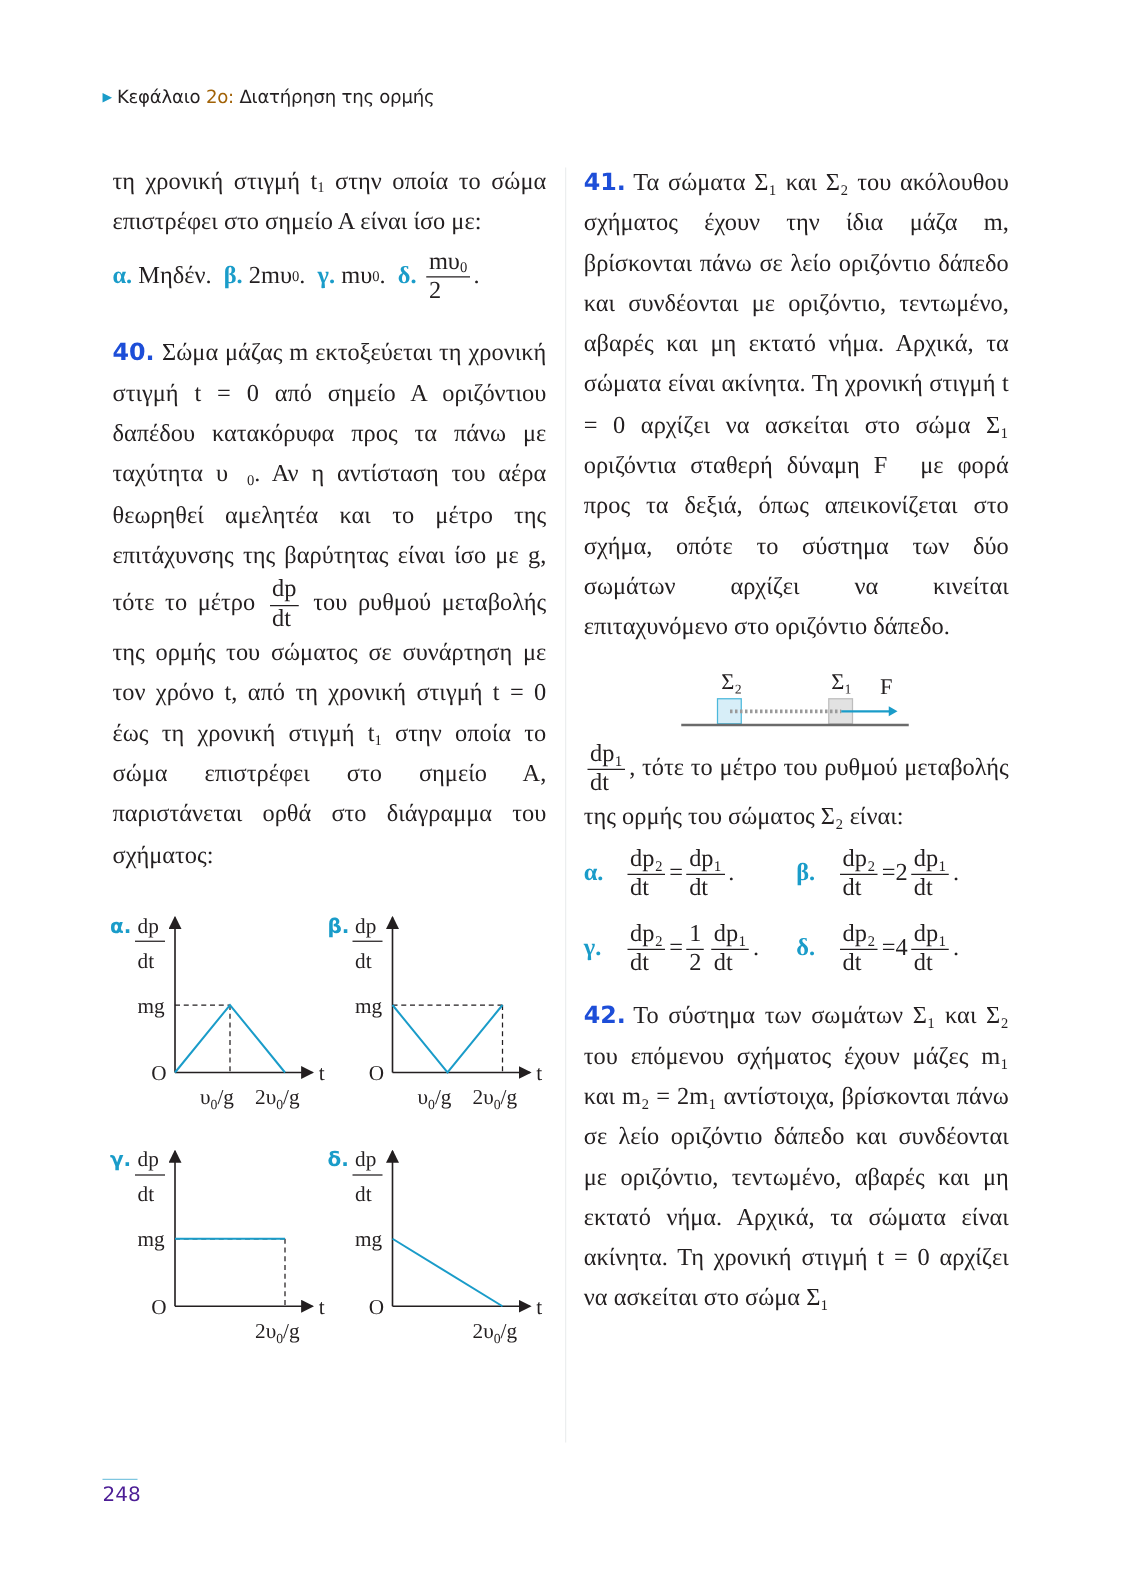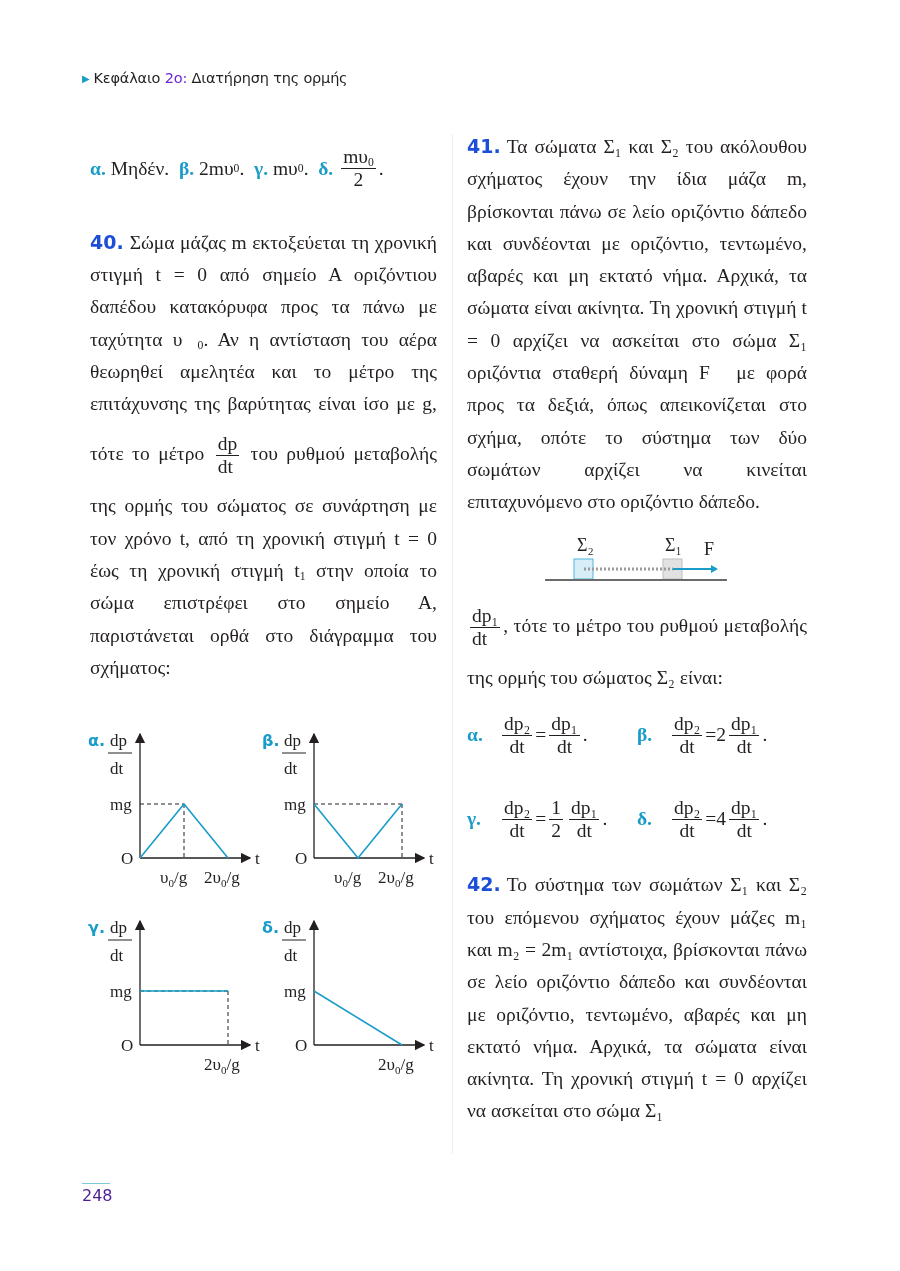--- a/index.html
+++ b/index.html
@@ -1,29 +1,29 @@
 <!DOCTYPE html>
 <html><head>
 <meta charset="utf-8">
 <style>
   html, body { margin:0; padding:0; background:#ffffff; }
   body { width:900px; height:1271px; position:relative; overflow:hidden;
          font-family:"Liberation Serif", serif; color:#231f20; }
   .hdr { position:absolute; left:82px; top:70px; font-family:"DejaVu Sans", sans-serif; font-size:14.5px; color:#231f20; letter-spacing:-0.2px; }
   .hdr .tri { color:#1a9cc9; font-size:10px; margin-right:4px; position:relative; top:-1px; }
-  .hdr .ch { color:#6d28d9; }
+  .hdr .ch { color:#a16207; }
   .col { position:absolute; top:130px; font-size:19.5px; line-height:32.3px; }
   .colL { left:90px; width:347px; }
   .colR { left:467px; width:340px; }
   .divider { position:absolute; left:452px; top:134px; width:1px; height:1020px; background:#eceeef; }
   p { margin:0; text-align:justify; text-align-last:left; }
   .num { font-family:"DejaVu Sans", sans-serif; font-weight:bold; color:#1d4ed8; font-size:19px; margin-right:6px; }
   .opt { font-weight:bold; color:#1a9cc9; }
   sub { font-size:0.6em; vertical-align:-0.25em; line-height:0; }
-  .frac { display:inline-block; vertical-align:middle; text-align:center; line-height:1.15; margin:12px 3px; }
+  .frac { display:inline-block; vertical-align:middle; line-height:1.15; margin:0 3px; }
   .frac > span { display:block; padding:0 2px; }
   .frac .n { border-bottom:1px solid #231f20; }
   .gap { height:18px; }
   .opts-row { display:flex; align-items:center; margin:4px 0; }
   .fig-mini { position:relative; }
   .optgrid { display:grid; grid-template-columns:170px 170px; row-gap:14px; margin-top:6px; }
   .optgrid .cell { display:flex; align-items:center; }
   .optgrid .lab { width:32px; font-weight:bold; color:#1a9cc9; }
   .pagenum { position:absolute; left:82px; top:1186px; font-family:"DejaVu Sans", sans-serif; font-size:16px; color:#4c1d95; }
   .pagebar { position:absolute; left:82px; top:1183px; width:28px; height:1px; background:#7fc6e0; }
@@ -32,20 +32,23 @@
 </head>
 <body>
 
 <div class="hdr">
   <span class="tri">▶</span><span>Κεφάλαιο </span><span class="ch">2ο:</span><span> Διατήρηση της ορμής</span>
 </div>
 
 <div class="divider"></div>
 
 <div class="col colL">
+  <p>
+    <span>τη χρονική στιγμή t</span><sub>1</sub><span> στην οποία το σώμα επιστρέφει στο σημείο Α είναι ίσο με:</span>
+  </p>
   <div class="opts-row">
     <span class="opt">α.</span>&nbsp;<span>Μηδέν.</span>&nbsp;&nbsp;
     <span class="opt">β.</span>&nbsp;<span>2mυ</span><sub>0</sub><span>.</span>&nbsp;&nbsp;
     <span class="opt">γ.</span>&nbsp;<span>mυ</span><sub>0</sub><span>.</span>&nbsp;&nbsp;
     <span class="opt">δ.</span>&nbsp;
     <span class="frac">
         <span class="n"><span>mυ</span><sub>0</sub></span>
         <span>2</span>
       </span><span>.</span>
   </div>

